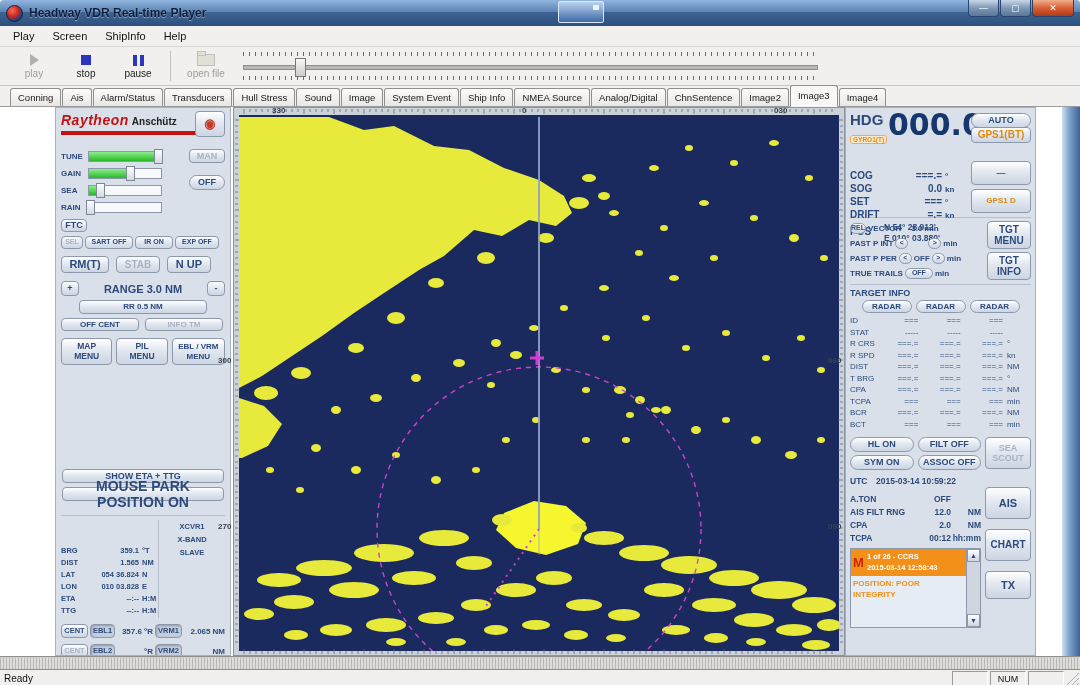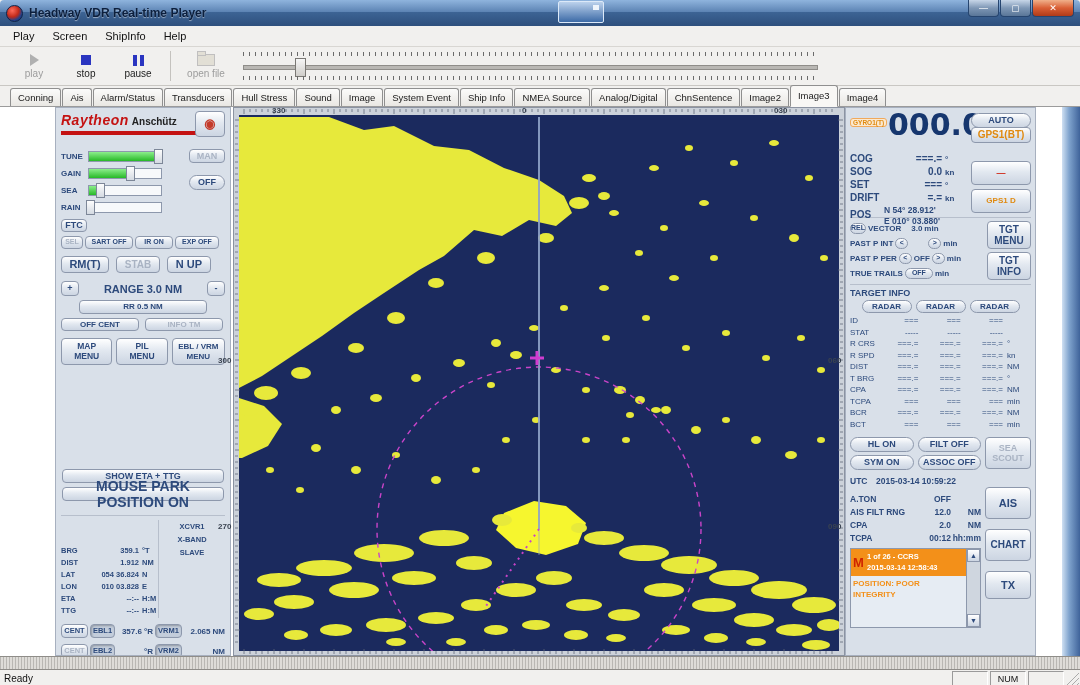--- a/index.html
+++ b/index.html
@@ -288,21 +288,21 @@
       </div>
       <div class="navblock">
         <div class="navleft">
             <div class="navrow">
               <span class="l">BRG</span>
               <span class="v">359.1</span>
               <span class="u">°T</span>
             </div>
             <div class="navrow">
               <span class="l">DIST</span>
-              <span class="v">1.912</span>
+              <span class="v">1.565</span>
               <span class="u">NM</span>
             </div>
             <div class="navrow">
               <span class="l">LAT</span>
               <span class="v">054 36.824</span>
               <span class="u">N</span>
             </div>
             <div class="navrow">
               <span class="l">LON</span>
               <span class="v">010 03.828</span>
@@ -858,20 +858,21 @@
         <div class="blabel" style="left: 540px; top: -2px;">030</div>
         <div class="blabel" style="left: -16px; top: 248px;">300</div>
         <div class="blabel" style="left: -16px; top: 414px;">270</div>
         <div class="blabel" style="left: 594px; top: 248px;">060</div>
         <div class="blabel" style="left: 594px; top: 414px;">090</div>
       </div>
 
     <div class="panel" id="rightpanel">
       <div class="rp-top rbtncol">
         <div>
+          <div class="hdgl">HDG</div>
           <div class="gtag">GYRO1(T)</div>
         </div>
         <div class="hdgval"><span>000.0</span><sup>°</sup></div>
         <span class="btn autobtn">AUTO</span>
         <span class="btn gpsbt">GPS1(BT)</span>
         <span class="btn dashbtn">—</span>
         <span class="btn gpsd">GPS1 D</span>
         <div style="margin-top:24px">
           <div class="rprow">
               <span class="l">COG</span>

